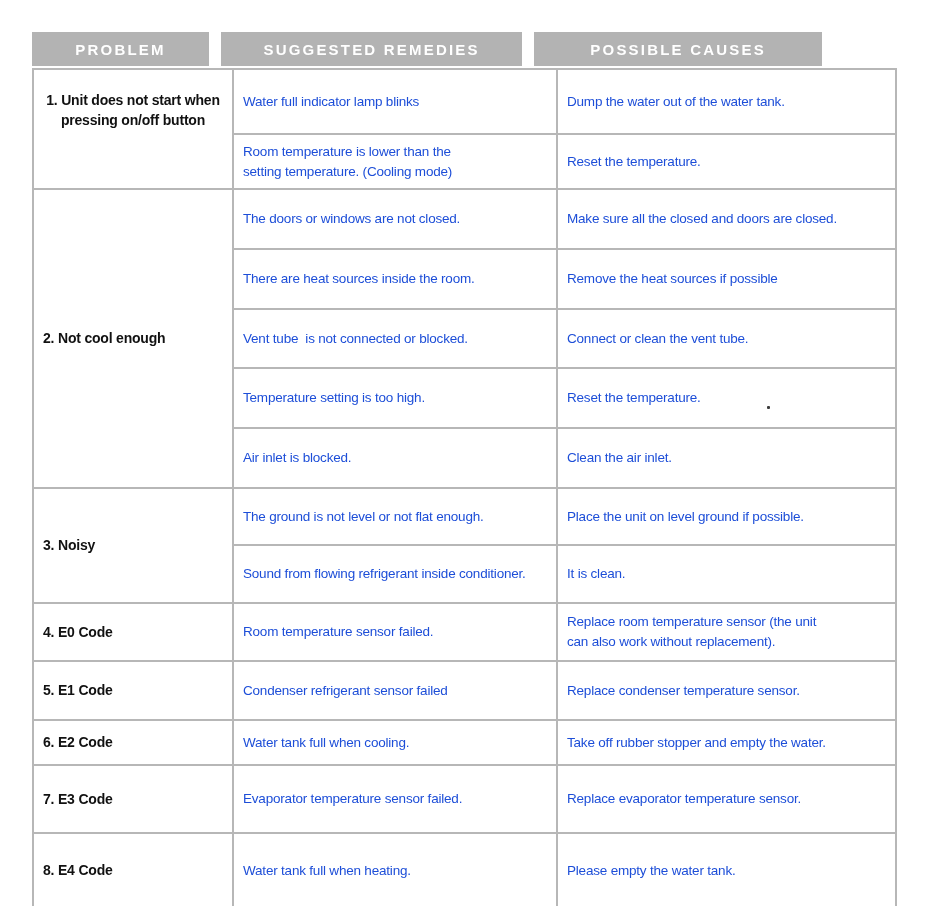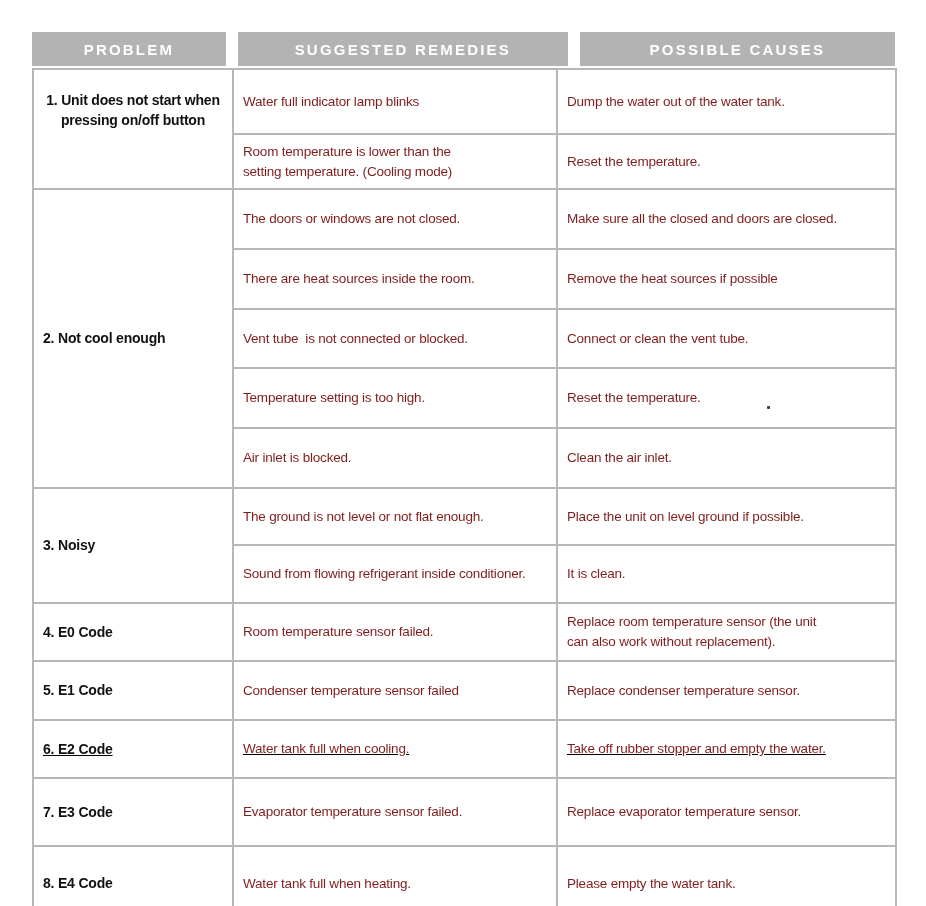--- a/index.html
+++ b/index.html
@@ -17,21 +17,21 @@
   .sheet {
     position: absolute;
     left: 32px;
     top: 32px;
     width: 863px;
   }
   
   .thead-row {
     display: flex;
     gap: 12px;
-    width: 863px;
+    width: 790px;
   }
   .th {
     background: #b3b3b3;
     color: #ffffff;
     font-weight: bold;
     font-size: 15px;
     letter-spacing: 2.2px;
     height: 34px;
     display: flex;
     align-items: center;
@@ -51,21 +51,21 @@
     margin-top: 2px;
   }
   col.c1 { width: 200px; }
   col.c2 { width: 324px; }
   col.c3 { width: 339px; }
   td {
     border: 2px solid #b7b7b7;
     font-size: 13.5px;
     letter-spacing: -0.2px;
     line-height: 1.45;
-    color: #7f1d1d;
+    color: #1d4ed8;
     white-space: pre-wrap;
     vertical-align: middle;
     padding: 2px 4px 2px 9px;
     box-sizing: border-box;
     overflow: hidden;
   }
   td.problem {
     font-weight: bold;
     font-size: 14px;
     color: #111111;
@@ -153,25 +153,25 @@
 
     <tr style="height:58px;">
       <td class="problem">4. E0 Code</td>
       <td class="cause">Room temperature sensor failed.</td>
       <td class="remedy">Replace room temperature sensor (the unit
 can also work without replacement).</td>
     </tr>
 
     <tr style="height:59px;">
       <td class="problem">5. E1 Code</td>
-      <td class="cause">Condenser temperature sensor failed</td>
+      <td class="cause">Condenser refrigerant sensor failed</td>
       <td class="remedy">Replace condenser temperature sensor.</td>
     </tr>
 
-    <tr style="height:58px;text-decoration:underline;">
+    <tr style="height:45px;">
       <td class="problem">6. E2 Code</td>
       <td class="cause">Water tank full when cooling.</td>
       <td class="remedy">Take off rubber stopper and empty the water.</td>
     </tr>
 
     <tr style="height:68px;">
       <td class="problem">7. E3 Code</td>
       <td class="cause">Evaporator temperature sensor failed.</td>
       <td class="remedy">Replace evaporator temperature sensor.</td>
     </tr>

